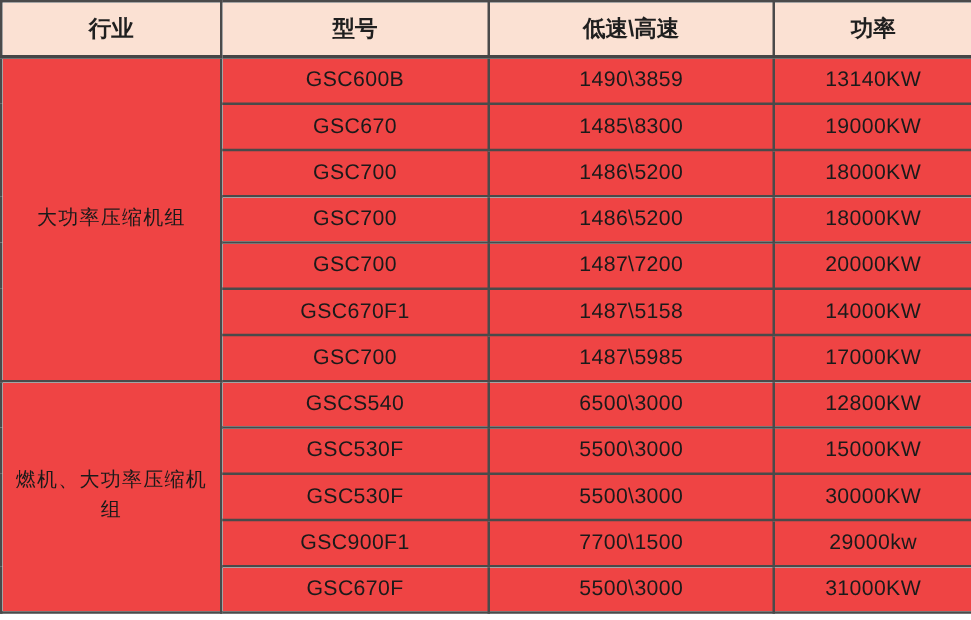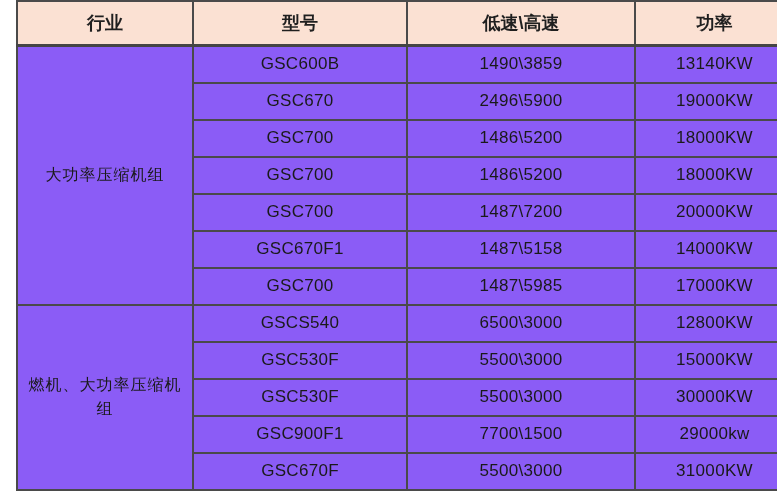--- a/index.html
+++ b/index.html
@@ -8,21 +8,21 @@
     background: #ffffff;
     width: 777px;
     height: 496px;
     overflow: hidden;
     font-family: "Liberation Sans", "DejaVu Sans", sans-serif;
   }
   .table-wrap {
     width: 777px;
     height: 496px;
     box-sizing: border-box;
-    padding: 0 0 3px 16px;
+    padding: 0 0 3px 0;
     background: #ffffff;
   }
   table.spec {
     width: 777px;
     height: 491px;
     border-collapse: collapse;
     table-layout: fixed;
     background: #ffffff;
   }
   table.spec col.c1 { width: 176px; }
@@ -40,21 +40,21 @@
   }
   table.spec thead th {
     background: #fbe1d3;
     font-size: 18px;
     font-weight: bold;
     height: 42px;
     color: #1f1f1f;
     border-bottom: 3px solid #454545;
   }
   table.spec td {
-    background: #8b5cf6;
+    background: #ef4444;
     font-size: 17px;
     font-weight: normal;
     letter-spacing: 0.3px;
   }
   table.spec td.industry {
     font-size: 16px;
     letter-spacing: 1px;
     line-height: 1.5;
     padding: 0 10px;
   }
@@ -82,21 +82,21 @@
     </thead>
     <tbody>
       <tr class="data-row">
         <td class="industry" rowspan="7">大功率压缩机组</td>
         <td>GSC600B</td>
         <td>1490\3859</td>
         <td>13140KW</td>
       </tr>
       <tr class="data-row">
         <td>GSC670</td>
-        <td>2496\5900</td>
+        <td>1485\8300</td>
         <td>19000KW</td>
       </tr>
       <tr class="data-row">
         <td>GSC700</td>
         <td>1486\5200</td>
         <td>18000KW</td>
       </tr>
       <tr class="data-row">
         <td>GSC700</td>
         <td>1486\5200</td>

